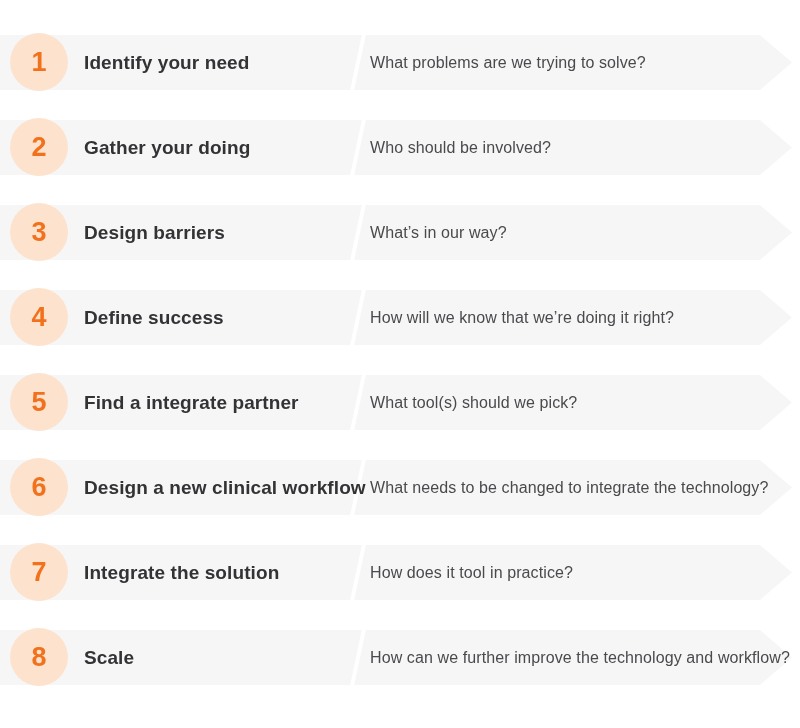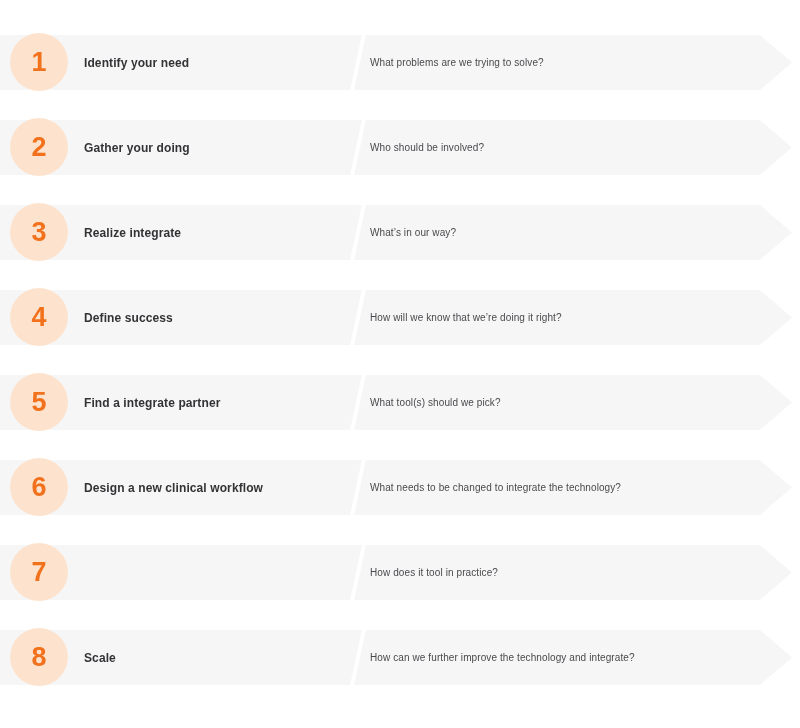--- a/index.html
+++ b/index.html
@@ -57,33 +57,33 @@
     font-weight:700;
     line-height:1;
     letter-spacing:0px;
   }
   
   .step-title {
     position:absolute;
     left:84px; top:0;
     height:55px;
     display:flex; align-items:center;
-    font-size:12px;
+    font-size:19px;
     font-weight:700;
     color:#333336;
     letter-spacing:0.1px;
     z-index:3;
     white-space:nowrap;
   }
   .step-question {
     position:absolute;
     left:370px; top:0;
     height:55px;
     display:flex; align-items:center;
-    font-size:10px;
+    font-size:16px;
     font-weight:400;
     color:#4a4a4d;
     letter-spacing:0.1px;
     z-index:3;
     white-space:nowrap;
   }
 </style>
 </head>
 <body>
 
@@ -105,21 +105,21 @@
       </div>
       <div class="step-title">Gather your doing</div>
       <div class="step-question">Who should be involved?</div>
     </div>
     <div class="step-row">
       <div class="bar"></div>
       <div class="divider"></div>
       <div class="badge">
         <span class="badge-num">3</span>
       </div>
-      <div class="step-title">Realize integrate</div>
+      <div class="step-title">Design barriers</div>
       <div class="step-question">What’s in our way?</div>
     </div>
     <div class="step-row">
       <div class="bar"></div>
       <div class="divider"></div>
       <div class="badge">
         <span class="badge-num">4</span>
       </div>
       <div class="step-title">Define success</div>
       <div class="step-question">How will we know that we’re doing it right?</div>
@@ -141,24 +141,25 @@
       </div>
       <div class="step-title">Design a new clinical workflow</div>
       <div class="step-question">What needs to be changed to integrate the technology?</div>
     </div>
     <div class="step-row">
       <div class="bar"></div>
       <div class="divider"></div>
       <div class="badge">
         <span class="badge-num">7</span>
       </div>
+      <div class="step-title">Integrate the solution</div>
       <div class="step-question">How does it tool in practice?</div>
     </div>
     <div class="step-row">
       <div class="bar"></div>
       <div class="divider"></div>
       <div class="badge">
         <span class="badge-num">8</span>
       </div>
       <div class="step-title">Scale</div>
-      <div class="step-question">How can we further improve the technology and integrate?</div>
+      <div class="step-question">How can we further improve the technology and workflow?</div>
     </div>
   </div>
 
 </body></html>

